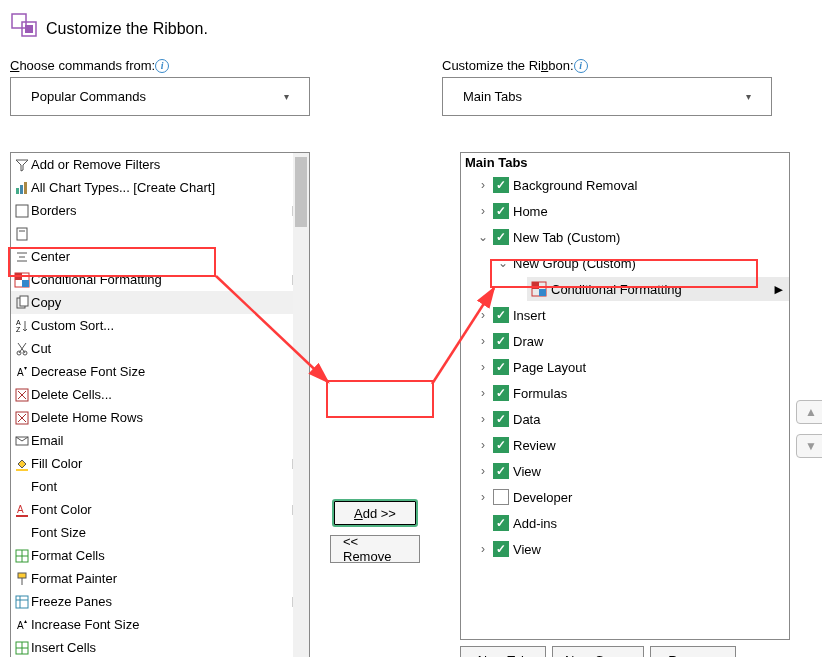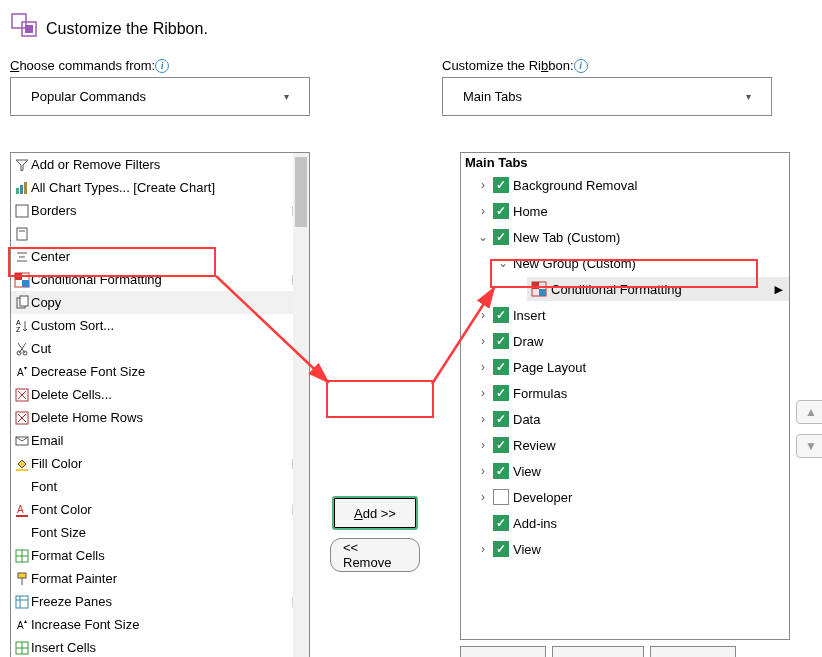--- a/index.html
+++ b/index.html
@@ -44,21 +44,21 @@
   .list-item .txt { flex:1; }
   .list-item .sub { font-size:11px; color:#555; margin-right:6px; }
   .list-item.selected { background:#f0f0f0; }
   .scrollbar {
     position:absolute; right:0; top:0; width:16px; height:100%; background:#f1f1f1;
   }
   .scrollbar .thumb { position:absolute; left:2px; width:12px; background:#c2c2c2; }
   .btn {
     border:1px solid #888; background:#f5f5f5; padding:4px 12px; font-size:13px;
     display:inline-flex; align-items:center; justify-content:center;
-    min-width:86px; height:34px;
+    min-width:86px; height:28px;
   }
   .btn.highlight { border:2px solid #4fb382; box-shadow:0 0 0 1px #000 inset; border-radius:3px; }
   .btn .u { text-decoration: underline; }
   .tree-header { font-weight:bold; padding:2px 4px; }
   .tree-row { display:flex; align-items:center; height:26px; gap:4px; }
   .tree-row .arrow { width:12px; display:flex; justify-content:center; font-size:12px; color:#666;}
   .tree-row .check {
     width:16px; height:16px; background:#2e9a5c; display:flex; align-items:center; justify-content:center;
     color:#fff; font-size:12px; font-weight:bold;
   }
@@ -329,21 +329,21 @@
         <div class="scrollbar">
         <div class="thumb" style="top:4px; height:70px;"></div>
       </div>
     </div>
   </div>
 
   <div class="mid-col">
     <div class="btn highlight" style="margin-top:236px;">
       <span><span class="u">A</span><span>d</span><span>d &gt;&gt;</span></span>
     </div>
-    <div class="btn" style="margin-top:8px;border-radius:11px;">
+    <div class="btn" style="margin-top:8px;">
       <span><span>&lt;&lt; Remove</span></span>
     </div>
   </div>
 
   <div class="right-col" style="position:relative;">
     <div class="listbox listbox-right" id="rightlist">
       <div class="tree-header">Main Tabs</div>
     <div class="tree-row indent1">
           <span class="arrow">›</span>
           <span class="check">✓</span>

